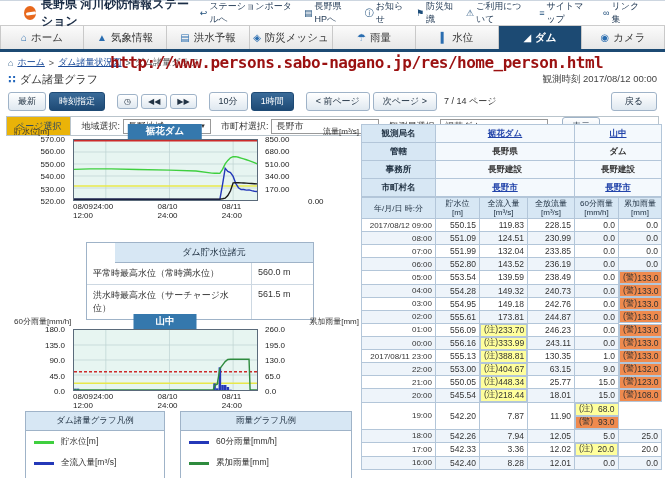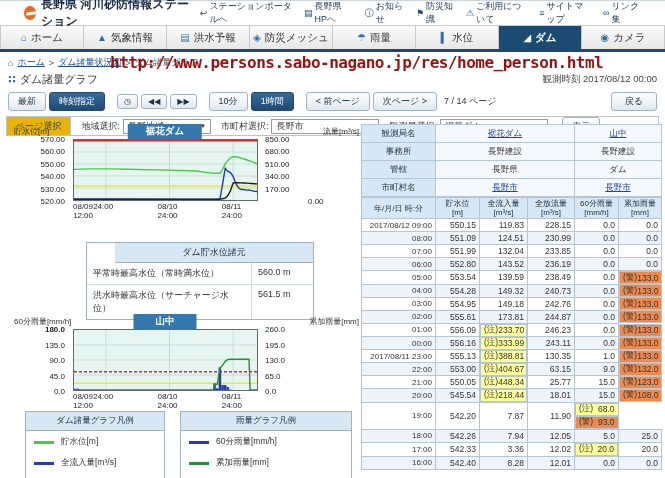--- a/index.html
+++ b/index.html
@@ -74,21 +74,21 @@
   
   .legends { position:absolute; top:287px; left:17px; display:flex; gap:15px;}
   .legend { border:1px solid #9fb3c8; font-size:8.5px; background:#fff;}
   .legend.l1 { width:140px;} .legend.l2 { width:172px;}
   .lg-title { background:#d7e7f4; text-align:center; padding:3px; border-bottom:1px solid #9fb3c8; color:#234;}
   .lg-item { display:flex; align-items:center; gap:7px; padding:5px 8px 4px;}
   .swatch { width:20px; height:3px; flex:none;}
   
   .right-col { position:absolute; left:361px; top:124px; width:300px; }
   table { border-collapse:collapse; width:100%; table-layout:fixed;}
-  .info-table td { border:1px solid #b3c6d9; text-align:center; height:18px; font-size:8.5px; padding:1px 2px; overflow:hidden;}
+  .info-table td { border:1px solid #b3c6d9; text-align:center; height:18px; font-size:8.5px; padding:1px 2px; overflow:hidden;font-weight:bold;}
   .info-table .lbl { background:#d7e7f4; color:#234; width:74px;}
   .info-table .val { background:#f4f9fd; }
   .info-table a { color:#2244aa; text-decoration:underline; cursor:pointer;}
   .data-table th { background:#d7e7f4; border:1px solid #b3c6d9; font-weight:normal; font-size:8px; line-height:9px; padding:1px 0; color:#234;}
   .data-table td { border:1px solid #b3c6d9; text-align:right; padding:1px 3px; font-size:8.5px; height:13px; white-space:nowrap; overflow:hidden;}
   .data-table tr:nth-child(even) td { background:#eef4fa;}
   .data-table td.tcol { font-size:8px; }
   .data-table td.cell-n { background:#ffff9c !important; display:flex; justify-content:space-between; align-items:center;}
   .data-table td.cell-w { background:#ef8a4e !important; display:flex; justify-content:space-between; align-items:center;}
 </style>
@@ -302,21 +302,21 @@
   </div>
 
   <div class="chart-block" style="top:190px">
     <div class="chart-head">
       <span class="yl-label">60分雨量[mm/h]</span>
       <span class="badge" style="padding:1px 22px">山中</span>
       <span class="yr-label">累加雨量[mm]</span>
     </div>
     <div class="plot-row">
       <div class="yticks-l" id="c1-lt">
-          <div class="ytick" style="top: -4px; font-weight: bold;">180.0</div>
+          <div class="ytick" style="top: -4px;">180.0</div>
           <div class="ytick" style="top: 11.5px;">135.0</div>
           <div class="ytick" style="top: 27px;">90.0</div>
           <div class="ytick" style="top: 42.5px;">45.0</div>
           <div class="ytick" style="top: 58px;">0.0</div>
         </div>
       <div class="plot">
         <svg id="c1-svg" viewBox="0 0 100 60" preserveAspectRatio="none">
             <line x1="0" y1="15" x2="100" y2="15" stroke="#bdd3d1" stroke-width="0.7" vector-effect="non-scaling-stroke"></line>
             <line x1="0" y1="30" x2="100" y2="30" stroke="#bdd3d1" stroke-width="0.7" vector-effect="non-scaling-stroke"></line>
             <line x1="0" y1="45" x2="100" y2="45" stroke="#bdd3d1" stroke-width="0.7" vector-effect="non-scaling-stroke"></line>
@@ -403,28 +403,28 @@
         <col style="width:139px">
         <col style="width:87px">
       </colgroup>
     <tbody id="info-body">
         <tr>
           <td class="lbl">観測局名</td>
           <td class="val"><a>裾花ダム</a></td>
           <td class="val"><a>山中</a></td>
         </tr>
         <tr>
+          <td class="lbl">管轄</td>
+          <td class="val">長野県</td>
+          <td class="val">ダム</td>
+        </tr>
+        <tr>
           <td class="lbl">事務所</td>
           <td class="val">長野建設</td>
           <td class="val">長野建設</td>
-        </tr>
-        <tr>
-          <td class="lbl">管轄</td>
-          <td class="val">長野県</td>
-          <td class="val">ダム</td>
         </tr>
         <tr>
           <td class="lbl">市町村名</td>
           <td class="val"><a>長野市</a></td>
           <td class="val"><a>長野市</a></td>
         </tr>
       </tbody>
   </table>
   <table class="data-table">
     <colgroup>

